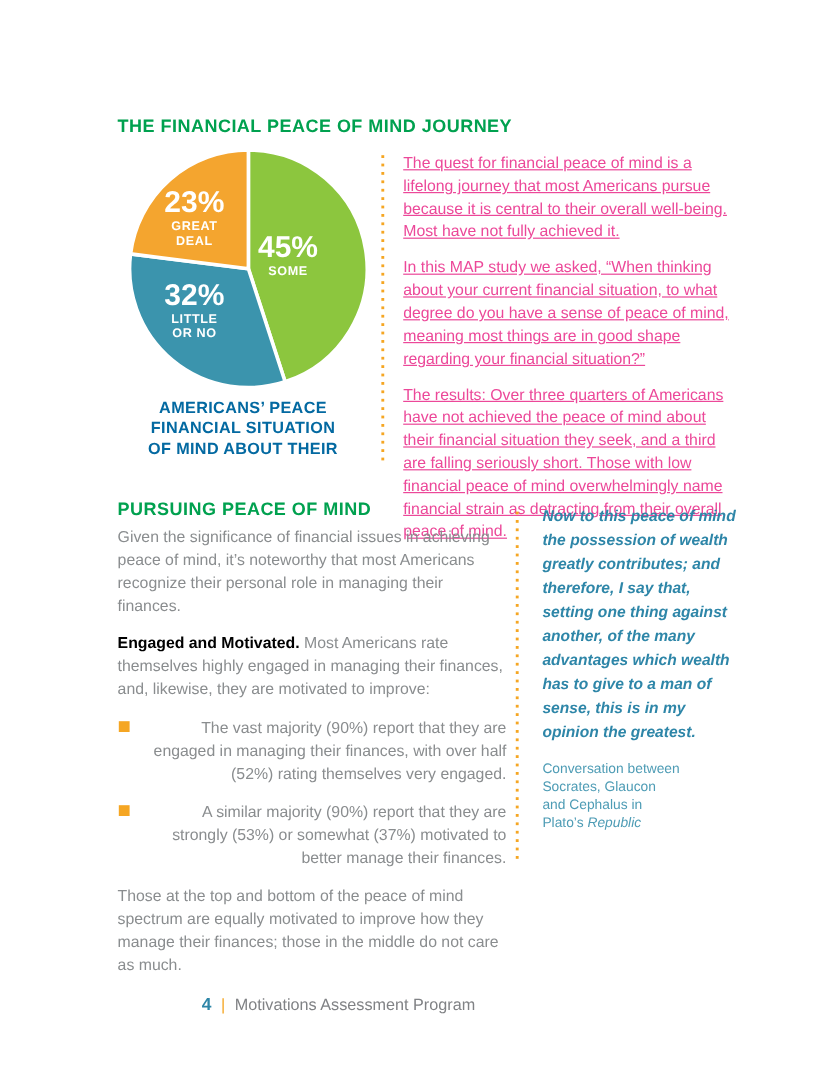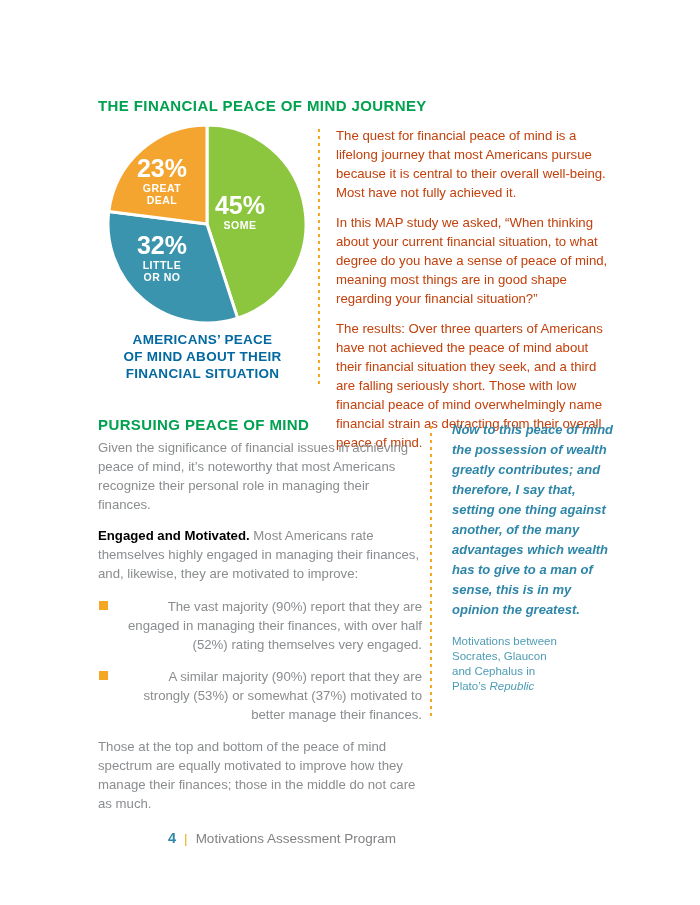--- a/index.html
+++ b/index.html
@@ -34,21 +34,21 @@
     position:absolute;width:4px;
     background-image:radial-gradient(circle,#F5A623 1.3px,rgba(0,0,0,0) 1.5px);
     background-size:4px 7px;background-repeat:repeat-y;
   }
   #divider-top{left:317px;top:127px;height:260px;}
   #divider-quote{left:429px;top:424px;height:294px;}
 
   
   .journey-text{
     position:absolute;left:336px;top:126px;width:280px;
-    font-size:13.2px;line-height:19px;color:#c2410c;
+    font-size:13.2px;line-height:19px;color:#ec4899;text-decoration:underline;
   }
   .journey-text p{margin:0 0 11px 0;}
 
   
   .left-col{
     position:absolute;left:98px;top:438px;width:324px;
     font-size:13.2px;line-height:19px;color:#8A8D8F;
   }
   .left-col p{margin:0 0 12px 0;}
   .lead{color:#000000;font-weight:bold;}
@@ -99,22 +99,22 @@
         <text x="60" y="150" text-anchor="middle" fill="#ffffff" font-weight="bold" font-size="10.5" letter-spacing=".5">LITTLE</text>
         <text x="60" y="162" text-anchor="middle" fill="#ffffff" font-weight="bold" font-size="10.5" letter-spacing=".5">OR NO</text>
         <text x="60" y="58" text-anchor="middle" fill="#ffffff" font-weight="bold" font-size="25">23%</text>
         <text x="60" y="73" text-anchor="middle" fill="#ffffff" font-weight="bold" font-size="10.5" letter-spacing=".5">GREAT</text>
         <text x="60" y="85" text-anchor="middle" fill="#ffffff" font-weight="bold" font-size="10.5" letter-spacing=".5">DEAL</text>
       </svg>
   </div>
 
   <div class="pie-caption">
     <div>AMERICANS’ PEACE</div>
+    <div>FINANCIAL SITUATION</div>
     <div>OF MIND ABOUT THEIR</div>
-    <div>FINANCIAL SITUATION</div>
   </div>
 
   <div class="dotted-divider" id="divider-top"></div>
 
   <div class="journey-text">
     <p>The quest for financial peace of mind is a lifelong journey that most Americans pursue because it is central to their overall well-being. Most have not fully achieved it.</p>
     <p>In this MAP study we asked, “When thinking about your current financial situation, to what degree do you have a sense of peace of mind, meaning most things are in good shape regarding your financial situation?”</p>
     <p>The results: Over three quarters of Americans have not achieved the peace of mind about their financial situation they seek, and a third are falling seriously short. Those with low financial peace of mind overwhelmingly name financial strain as detracting from their overall peace of mind.</p>
   </div>
 
@@ -134,21 +134,21 @@
       </li>
     </ul>
     <p>Those at the top and bottom of the peace of mind spectrum are equally motivated to improve how they manage their finances; those in the middle do not care as much.</p>
   </div>
 
   <div class="dotted-divider" id="divider-quote"></div>
 
   <div class="quote-col">
     <blockquote class="quote-text">Now to this peace of mind the possession of wealth greatly contributes; and therefore, I say that, setting one thing against another, of the many advantages which wealth has to give to a man of sense, this is in my opinion the greatest.</blockquote>
     <div class="attribution">
-      <div>Motivations between</div>
+      <div>Conversation between</div>
       <div>Socrates, Glaucon</div>
       <div>and Cephalus in</div>
       <div><span>Plato’s </span><i>Republic</i></div>
     </div>
   </div>
 
   <div class="footer">
     <span class="page-num">4</span><span class="sep">|</span><span>Motivations Assessment Program</span>
   </div>
 

